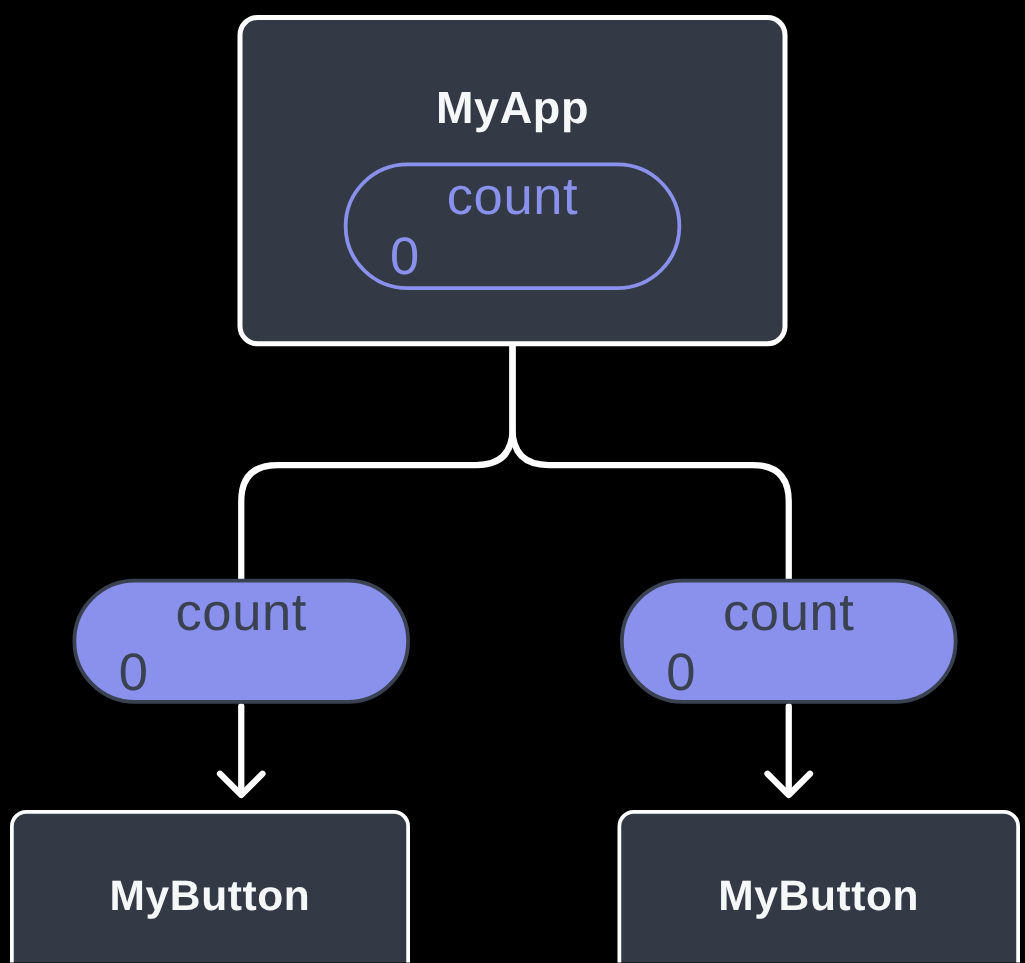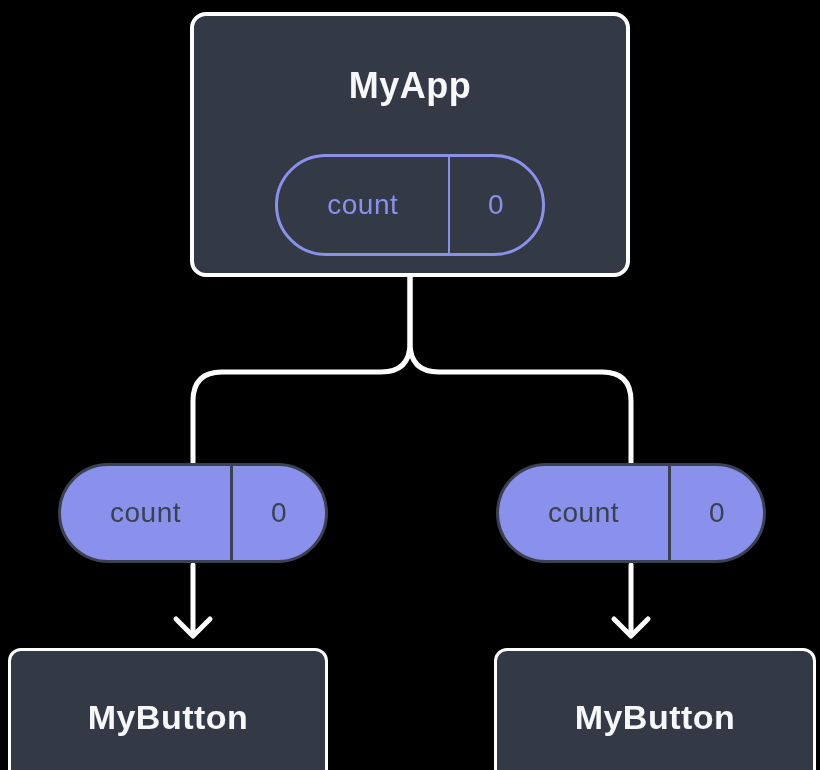--- a/index.html
+++ b/index.html
@@ -41,37 +41,37 @@
     left:190px;top:12px;
     width:440px;height:265px;
     box-sizing:border-box;
     background:var(--node-fill);
     border:4px solid var(--node-border);
     border-radius:16px;
     display:flex;
     flex-direction:column;
     align-items:center;
     padding-top:48px;
-    gap:24px;
   }
   .root-title{
     color:var(--text-light);
     font-size:36px;
     font-weight:600;
     letter-spacing:0.5px;
     line-height:44px;
     height:44px;
   }
   
   .pill{
     display:flex;
     align-items:stretch;
     box-sizing:border-box;
-    font-size:28px;
+    font-size:42px;
     letter-spacing:0.5px;
+    flex-direction:column;
   }
   .pill .seg{
     display:flex;
     align-items:center;
     justify-content:center;
   }
   .pill .seg.name{flex:1;}
   .pill .seg.value{width:92px;}
   .pill-outline{
     margin-top:22px;

